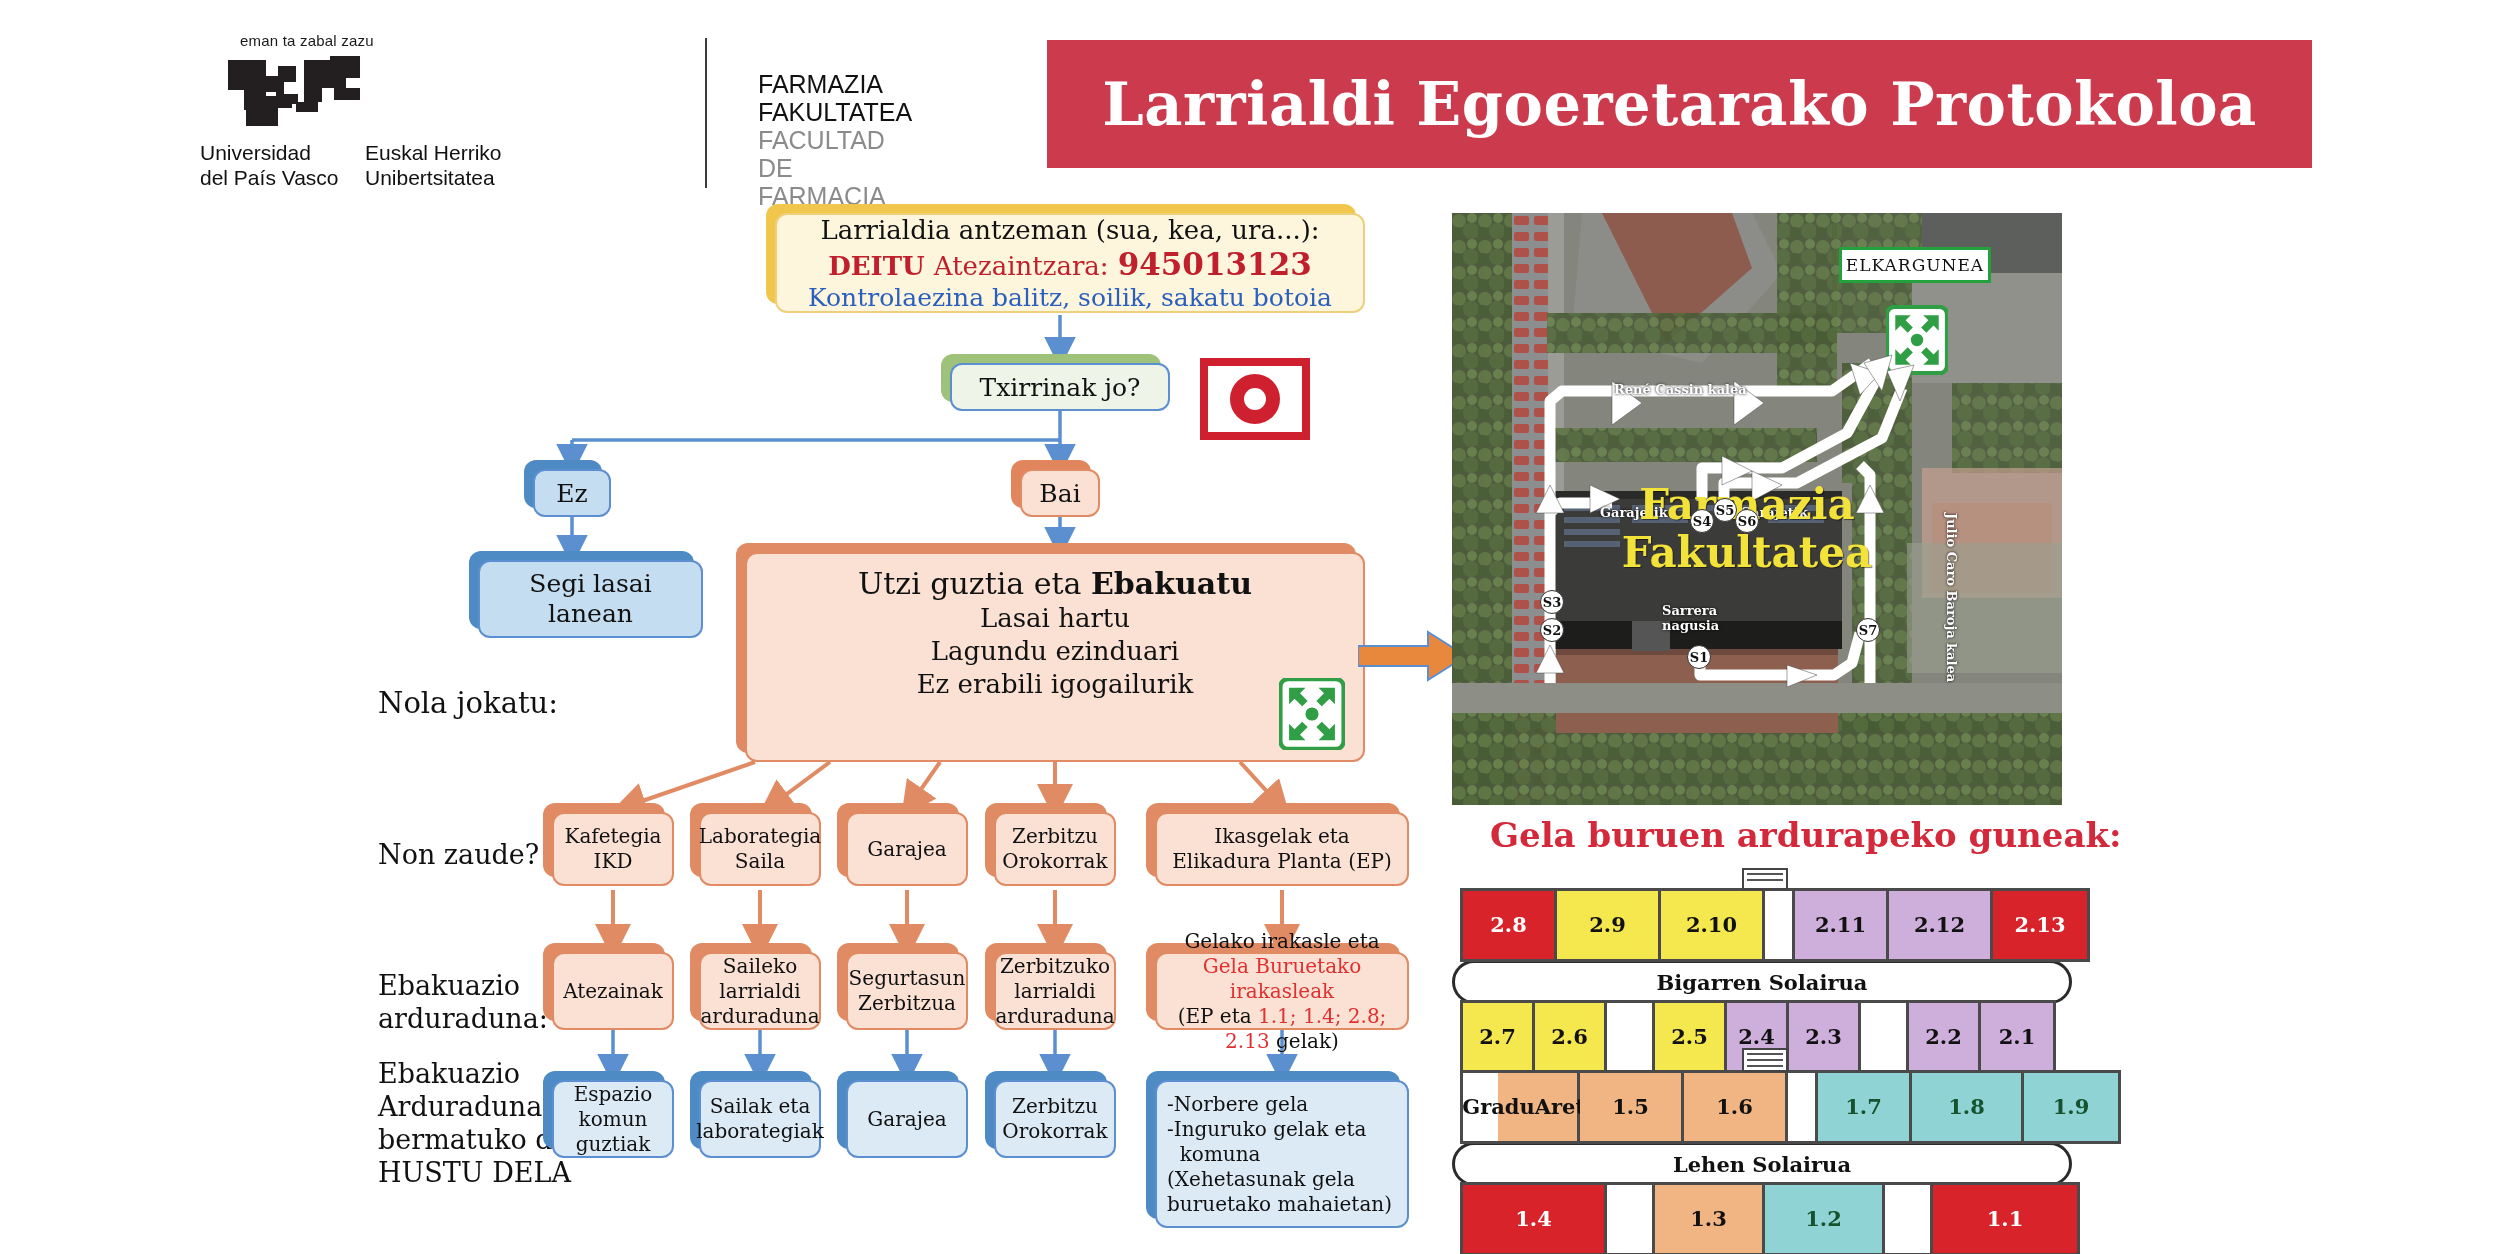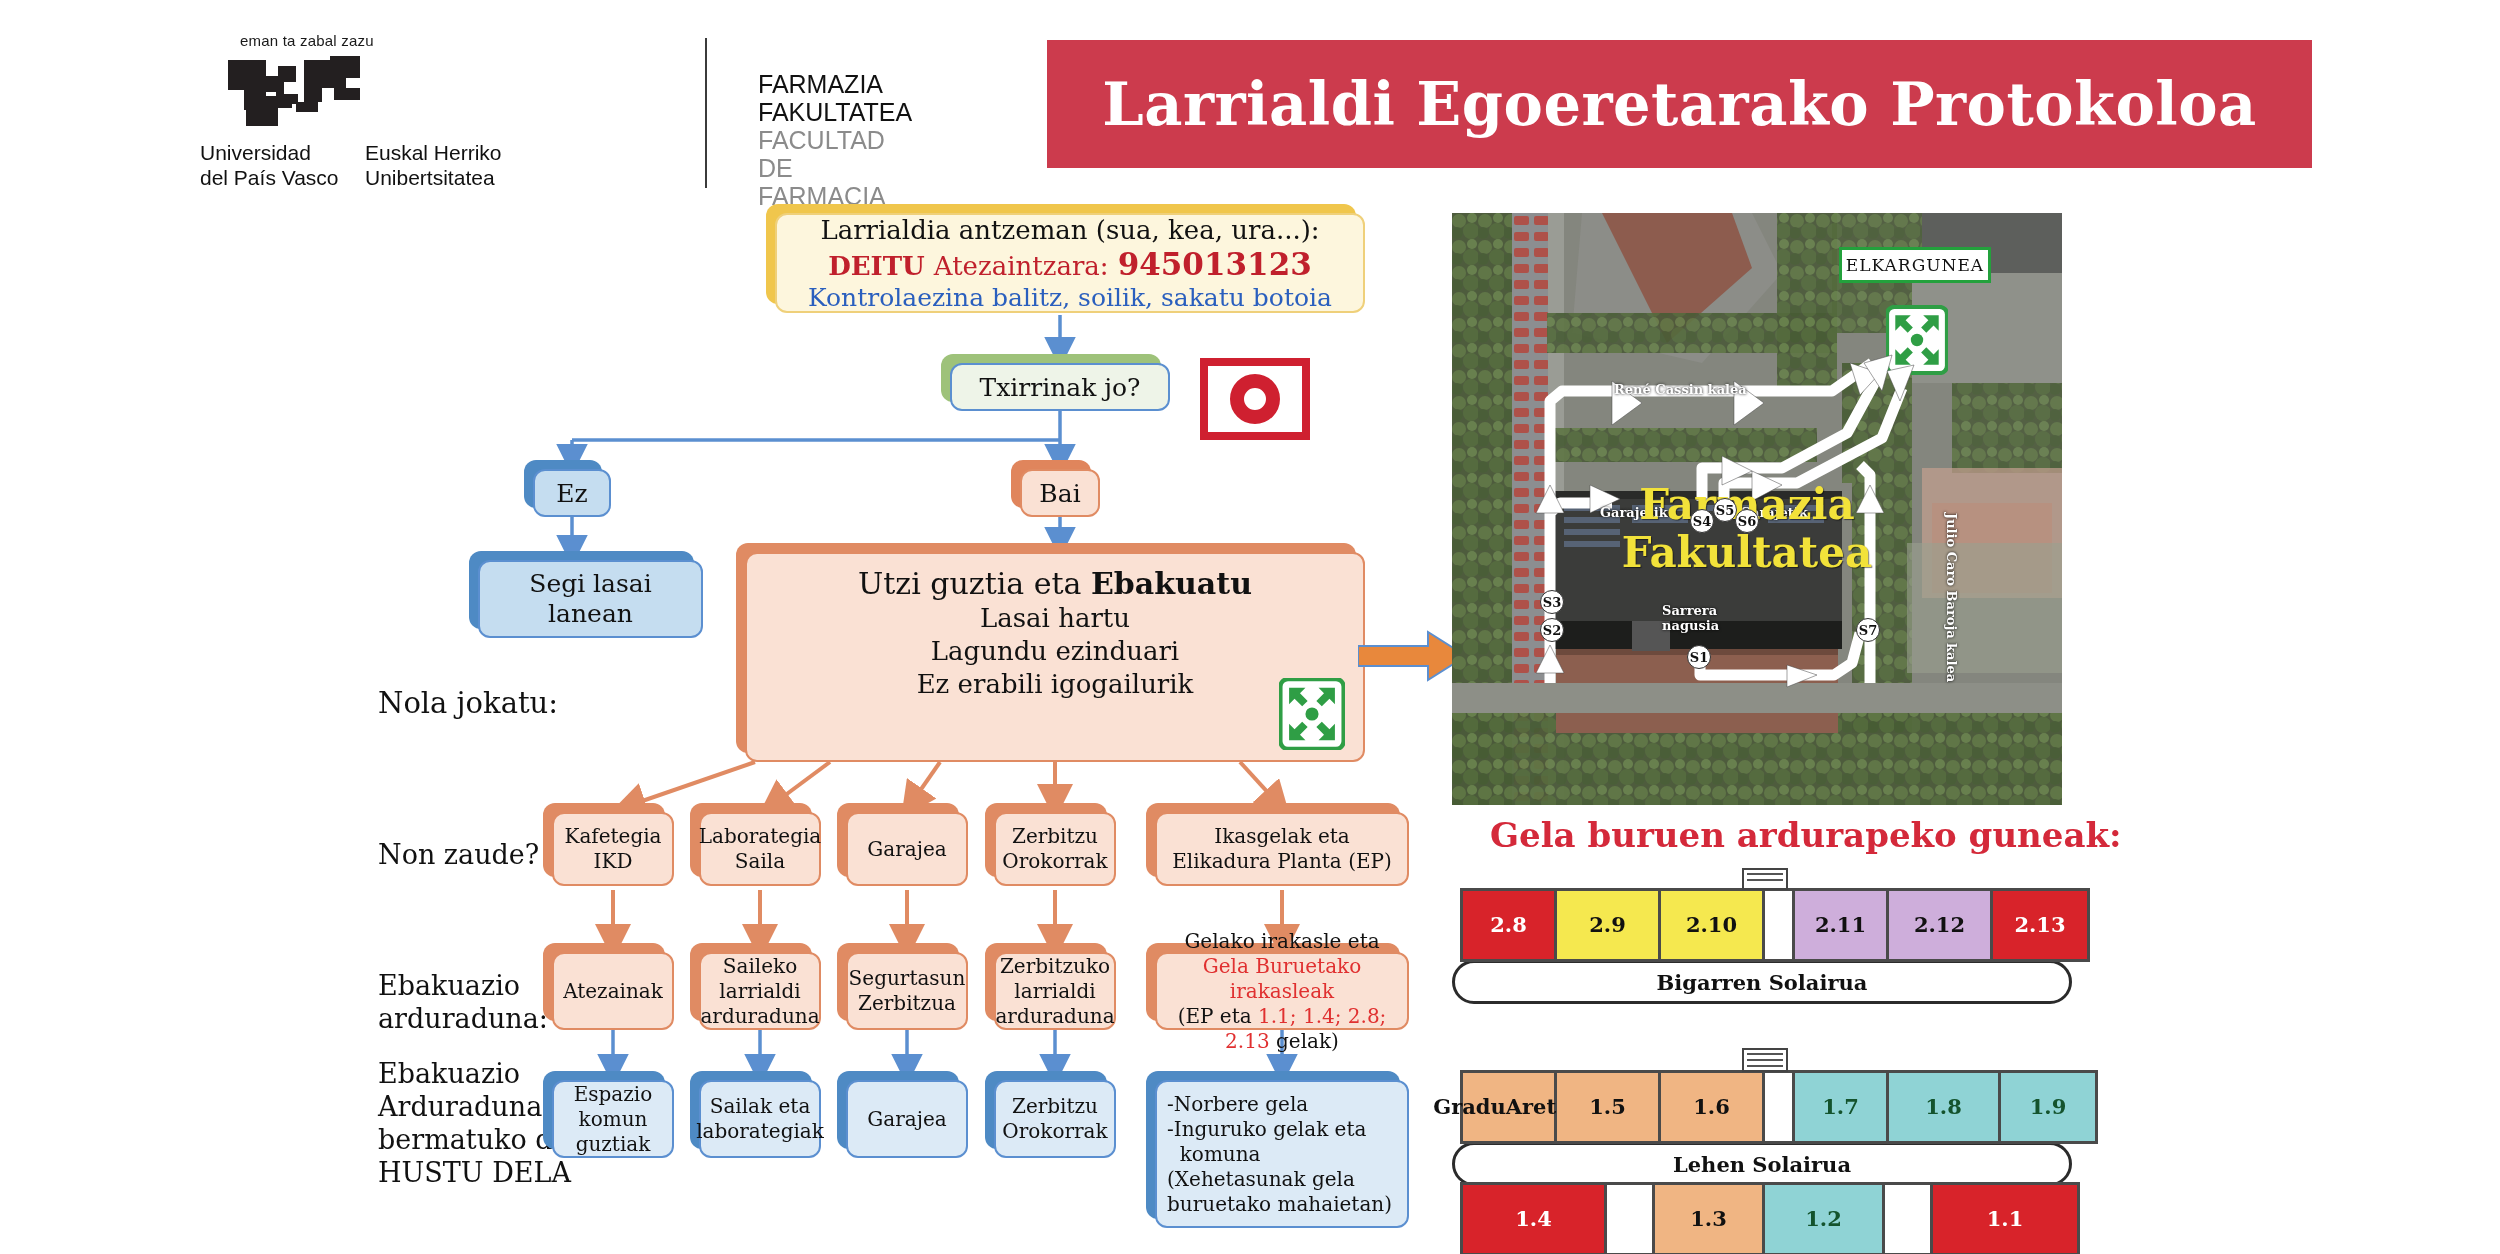--- a/index.html
+++ b/index.html
@@ -562,30 +562,55 @@
       <div class="cell c-purple" style="width: 94px;">
         <div>2.11</div>
       </div>
       <div class="cell c-purple" style="width: 104px;">
         <div>2.12</div>
       </div>
       <div class="cell c-red" style="width: 94px;">
         <div>2.13</div>
       </div>
     </div>
+  <div class="planrow" id="f2bot" style="left:8px;top:112px;height:74px;">
+      <div class="cell c-yellow" style="width: 72px;">
+        <div>2.7</div>
+      </div>
+      <div class="cell c-yellow" style="width: 72px;">
+        <div>2.6</div>
+      </div>
+      <div class="cell c-white" style="width: 48px;"></div>
+      <div class="cell c-yellow" style="width: 72px;">
+        <div>2.5</div>
+      </div>
+      <div class="cell c-purple" style="width: 62px;">
+        <div>2.4</div>
+      </div>
+      <div class="cell c-purple" style="width: 72px;">
+        <div>2.3</div>
+      </div>
+      <div class="cell c-white" style="width: 48px;"></div>
+      <div class="cell c-purple" style="width: 72px;">
+        <div>2.2</div>
+      </div>
+      <div class="cell c-purple" style="width: 72px;">
+        <div>2.1</div>
+      </div>
+    </div>
   <div class="stairbox" style="left:290px;top:-20px;width:46px;height:22px;">
     <div class="stairlines"></div>
   </div>
 </div>
 
 <div class="plan" style="left:1452px;top:1070px;width:620px;height:190px;">
   <div class="corridor" style="left:0;top:72px;width:620px;height:44px;"></div>
   <div class="floorname" style="top:82px;">Lehen Solairua</div>
   <div class="planrow" id="f1top" style="left:8px;top:0;height:74px;">
-      <div class="cell c-orange" style="width: 94px;">
+      <div class="cell c-orange" style="width: 82px; margin-left: 35px;">
         <div>Gradu</div>
         <div>Aretoa</div>
       </div>
       <div class="cell c-orange" style="width: 104px;">
         <div>1.5</div>
       </div>
       <div class="cell c-orange" style="width: 104px;">
         <div>1.6</div>
       </div>
       <div class="cell c-white" style="width: 30px;"></div>

